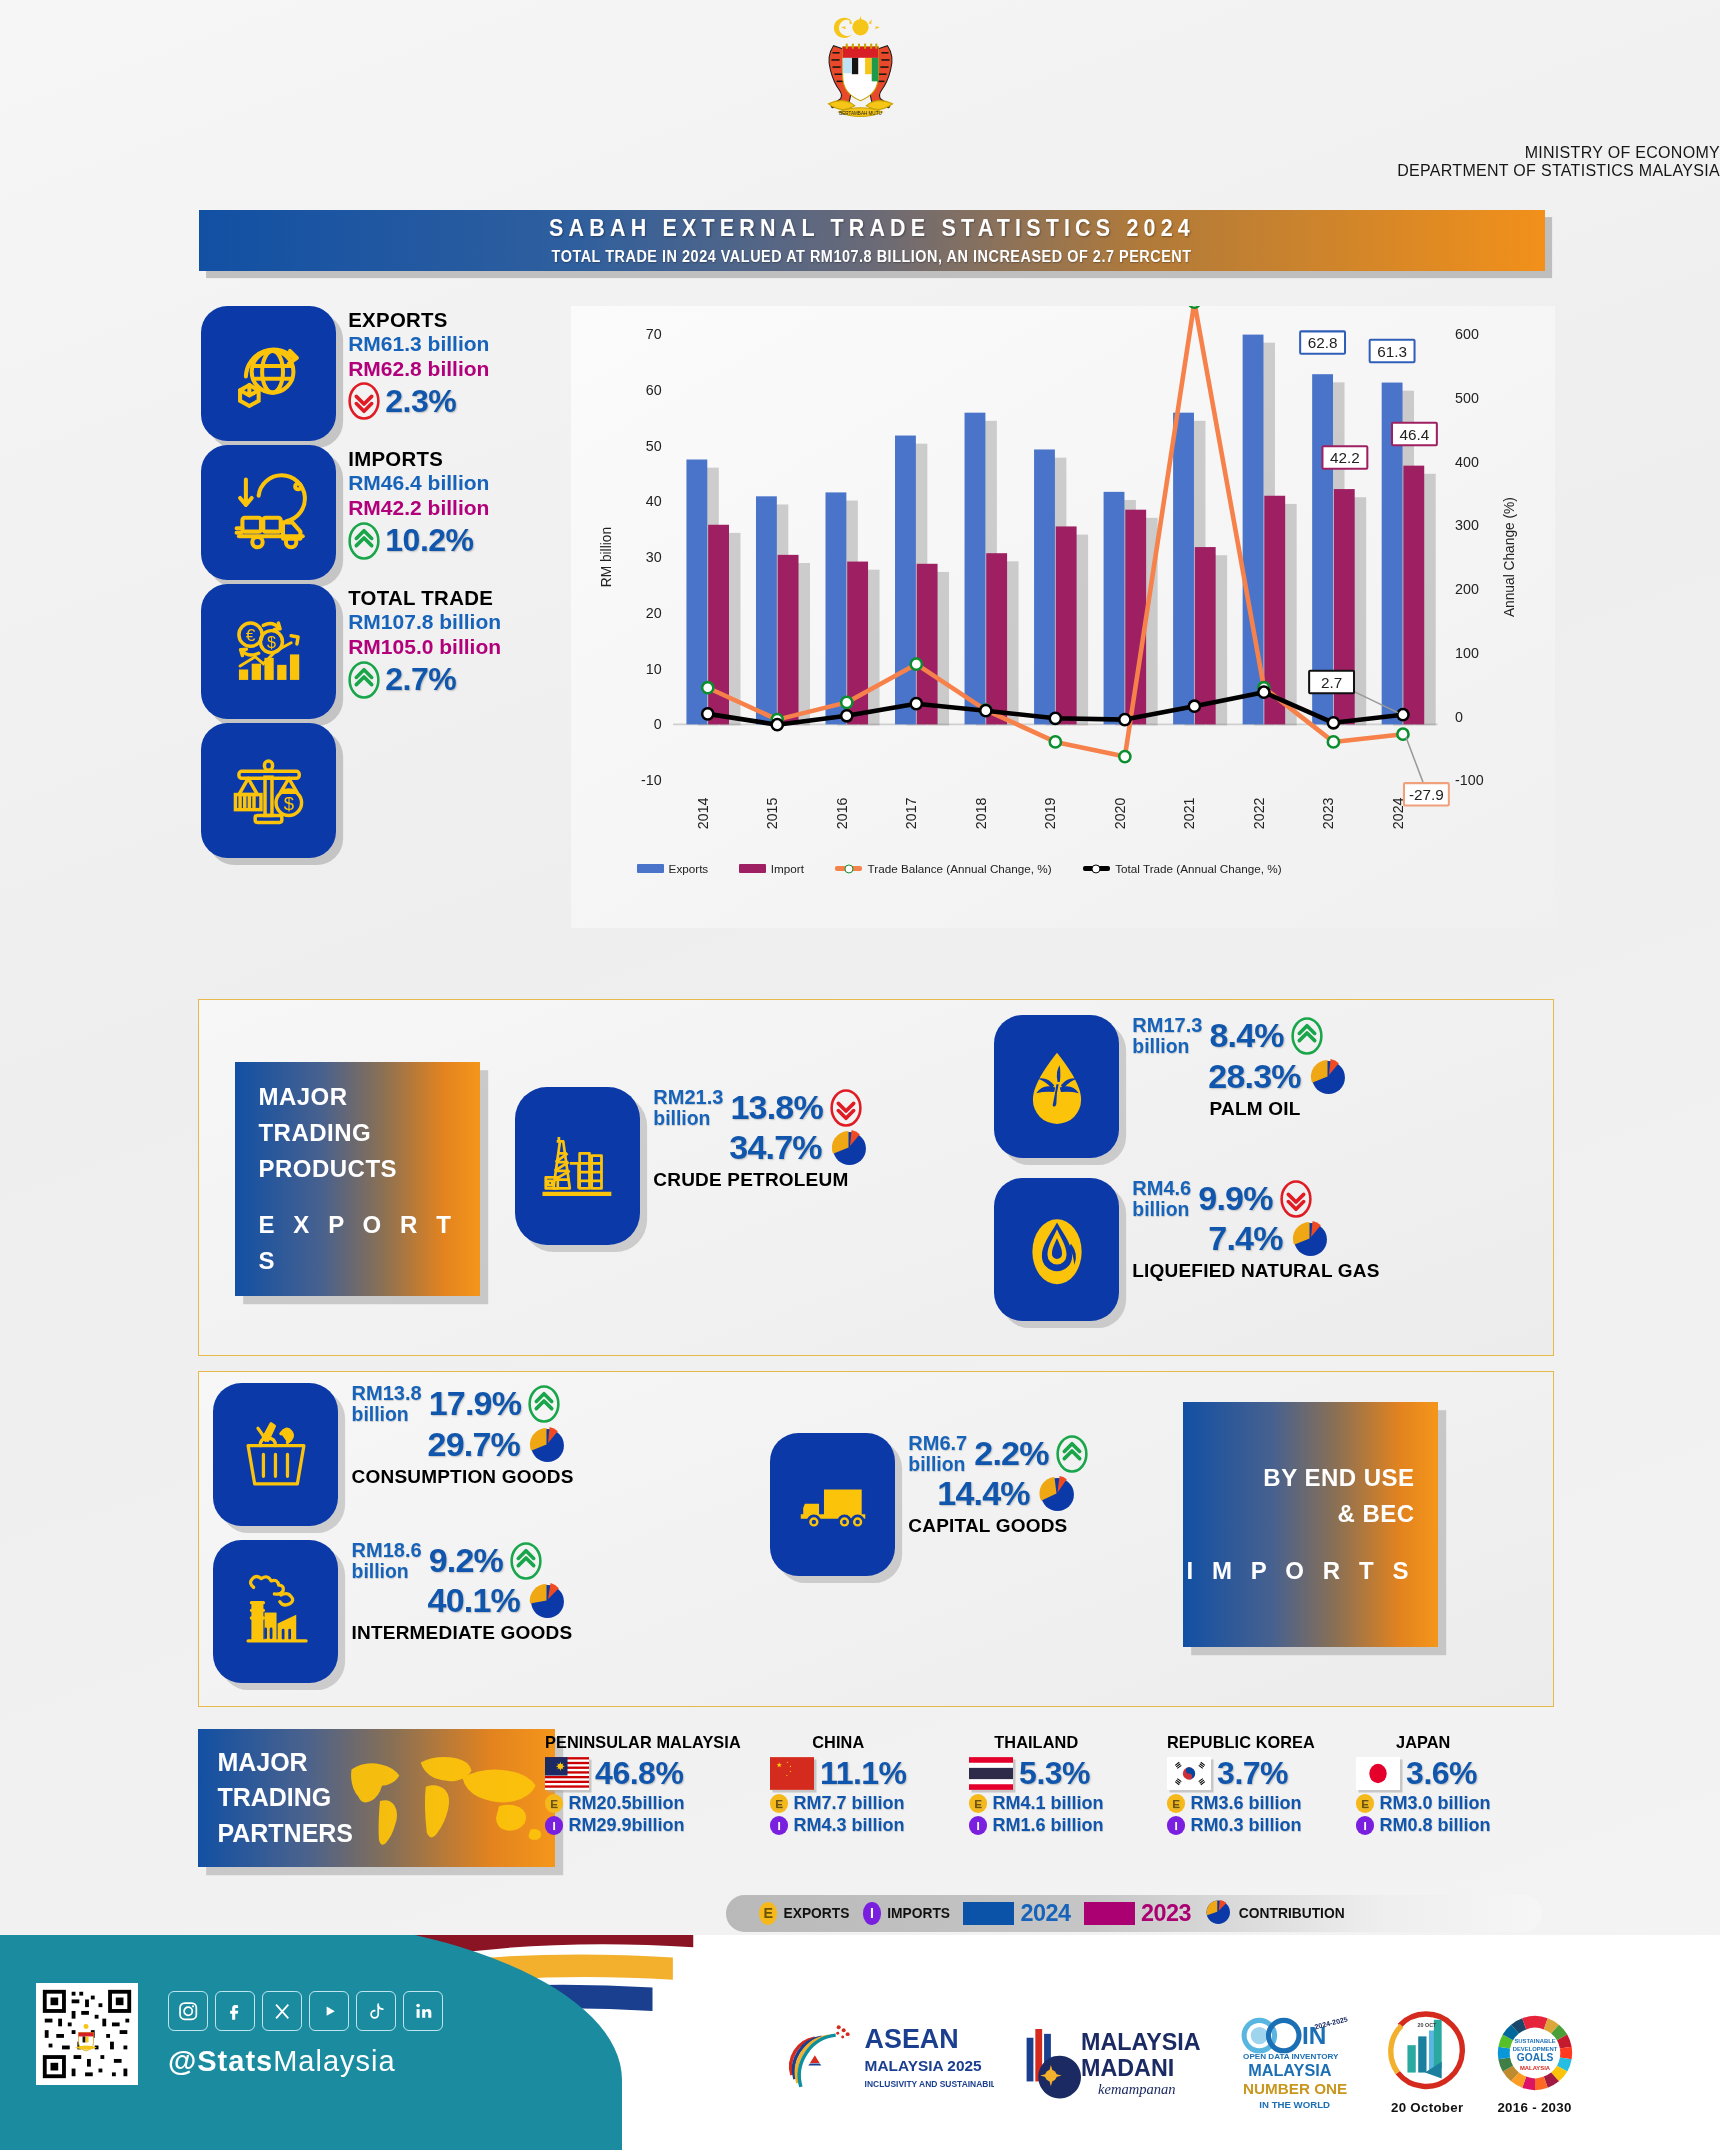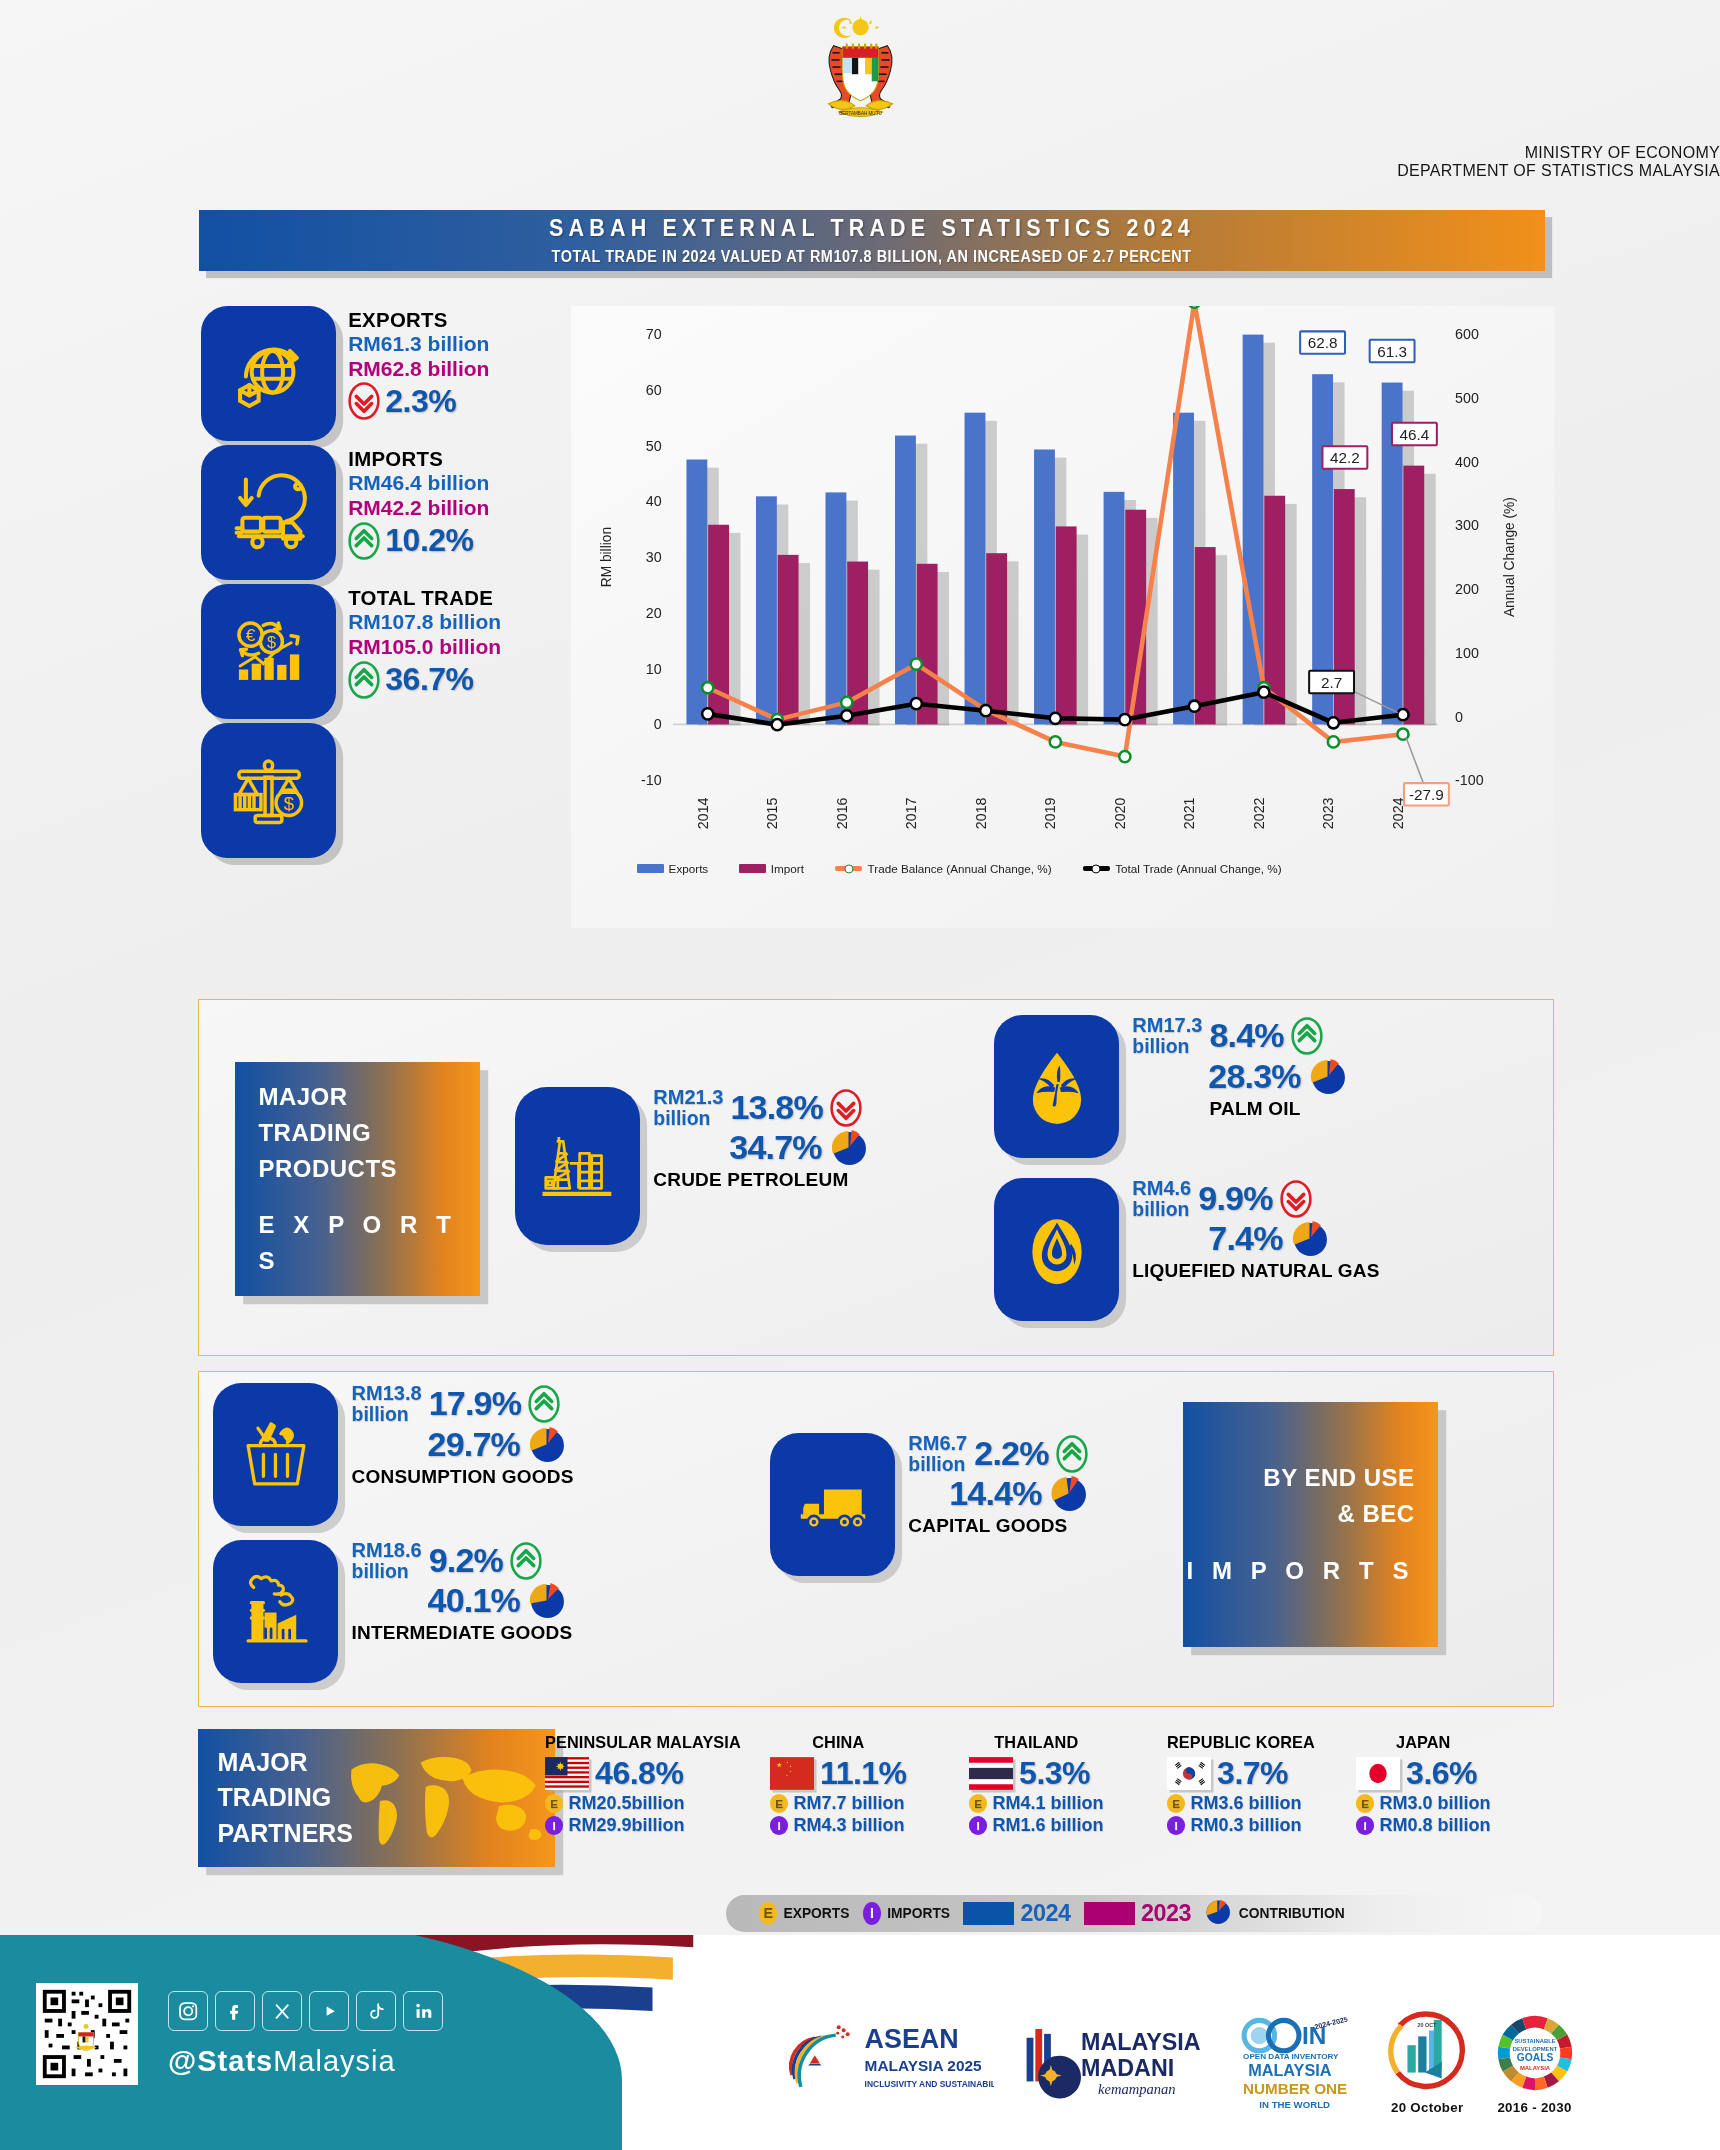--- a/index.html
+++ b/index.html
@@ -298,21 +298,21 @@
         <div class="kpi-label">TOTAL TRADE</div>
         <div class="kpi-cur">RM107.8 billion</div>
         <div class="kpi-prev">RM105.0 billion</div>
         <div class="kpi-pct-row">
           <span class="arrow-badge">
             <svg viewBox="0 0 62 74" width="32" height="38">
                 <ellipse cx="31" cy="37" rx="28" ry="34" fill="none" stroke="#19a64a" stroke-width="5"></ellipse>
                 <path d="M16 46 l15 -15 15 15 M16 32 l15 -15 15 15" fill="none" stroke="#19a64a" stroke-width="7" stroke-linecap="round" stroke-linejoin="round"></path>
               </svg>
           </span>
-          <span class="kpi-pct">36.7%</span>
+          <span class="kpi-pct">2.7%</span>
         </div>
       </div>
     </div>
 
     <div class="kpi">
       <div class="kpi-icon">
         <svg viewBox="0 0 150 150" width="87" height="87" fill="none" stroke="#fcc30b" stroke-width="6" stroke-linecap="round">
           <rect x="68" y="24" width="14" height="16" rx="7"></rect>
           <rect x="24" y="42" width="104" height="12" rx="5"></rect>
           <rect x="69" y="52" width="12" height="66"></rect>
@@ -704,21 +704,21 @@
             <small>billion</small>
           </span>
           <span class="pr-big">2.2%</span>
           <span class="arrow-badge">
             <svg viewBox="0 0 62 74" width="32" height="38">
                 <ellipse cx="31" cy="37" rx="28" ry="34" fill="none" stroke="#19a64a" stroke-width="5"></ellipse>
                 <path d="M16 46 l15 -15 15 15 M16 32 l15 -15 15 15" fill="none" stroke="#19a64a" stroke-width="7" stroke-linecap="round" stroke-linejoin="round"></path>
               </svg>
           </span>
         </div>
-        <div class="pr-row" style="margin-left:29px;justify-content:flex-end;">
+        <div class="pr-row" style="margin-left:29px;">
           <span class="pr-big">14.4%</span>
           <span class="pie">
             <svg viewBox="0 0 76 76" width="39" height="39">
               <circle cx="40" cy="40" r="32" fill="#0b39a8"></circle>
               <path d="M38 38 L34 6 A32 32 0 0 0 8 52 Z" fill="#f0a714"></path>
               <path d="M40 36 L44 4 A32 32 0 0 1 58 10 Z" fill="#ef4a22"></path>
             </svg>
           </span>
         </div>
         <div class="pr-name">CAPITAL GOODS</div>

